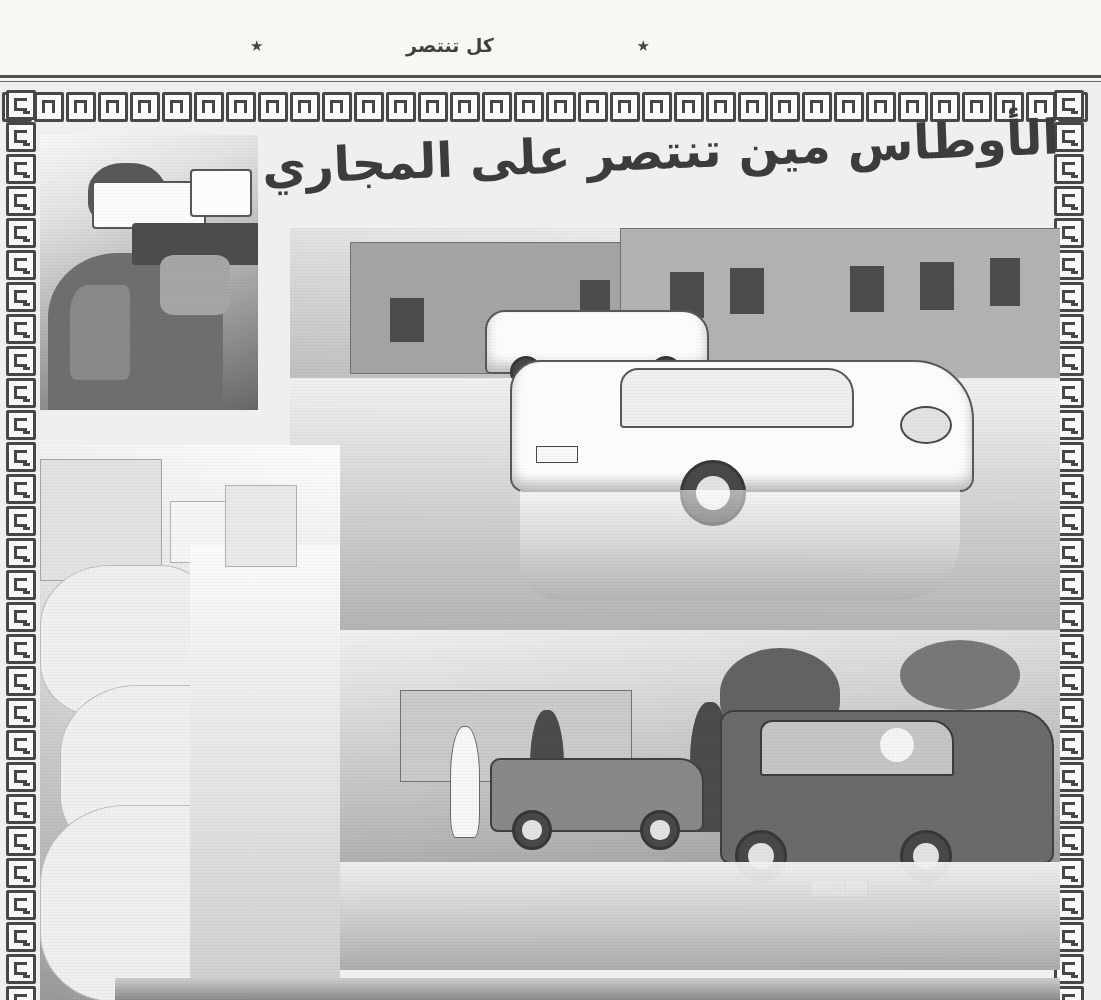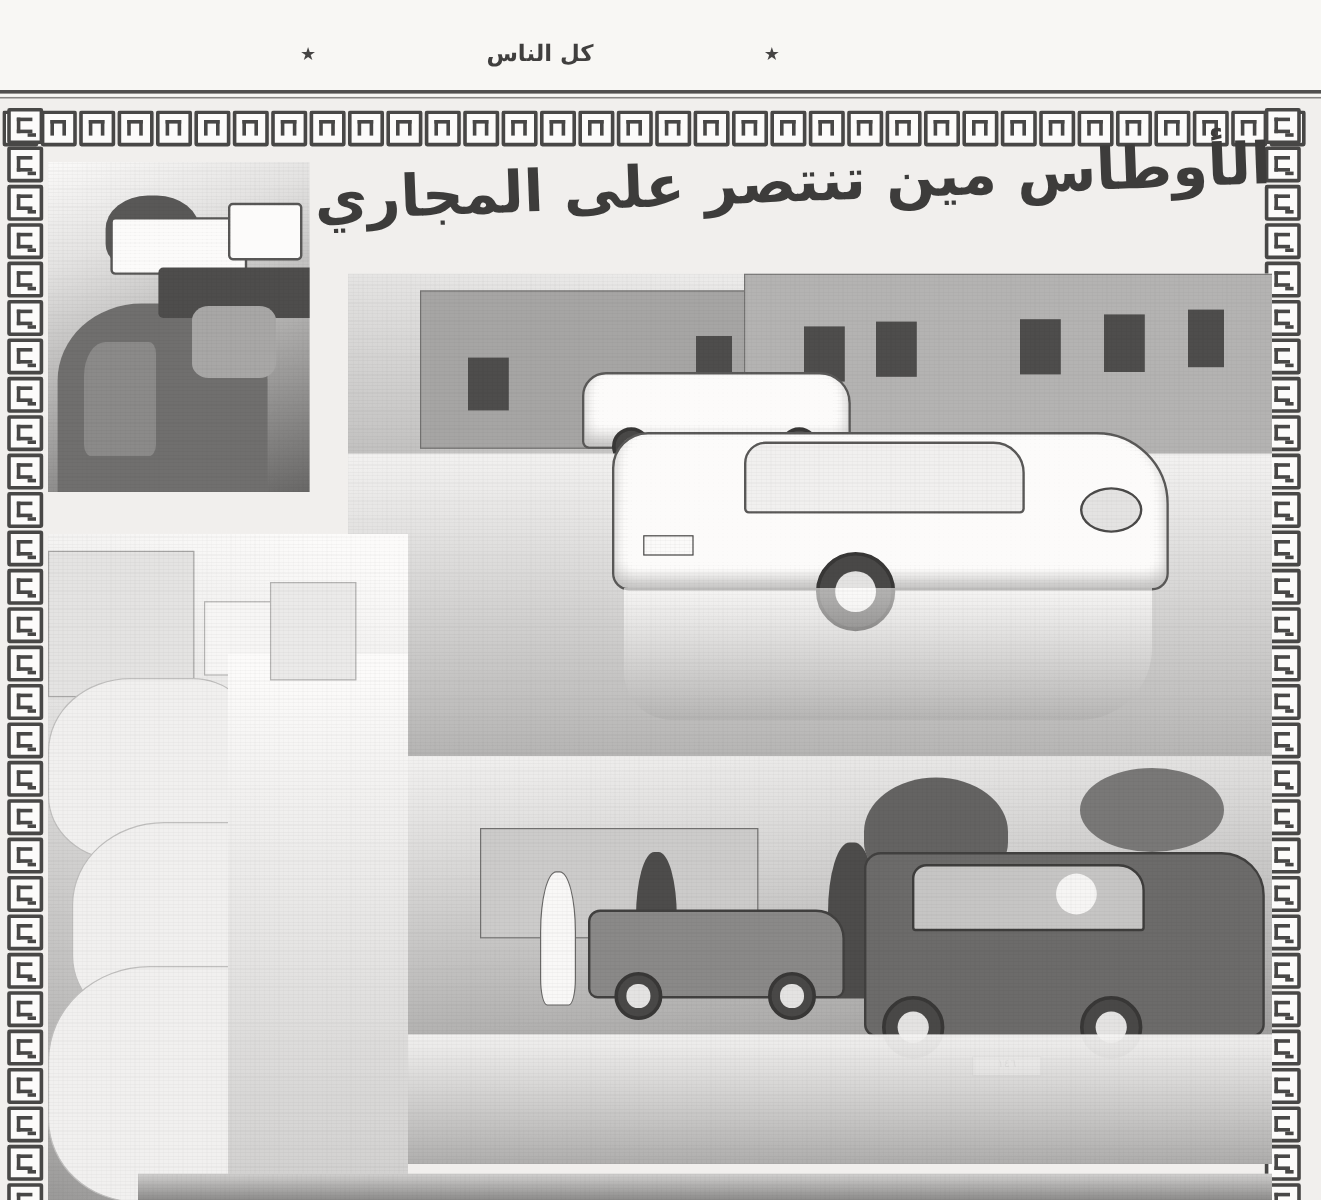--- a/index.html
+++ b/index.html
@@ -276,21 +276,21 @@
   }
 </style>
 </head>
 <body>
 
 <div class="page">
 
   <div class="masthead">
     <div class="masthead-inner">
       <span class="star">★</span>
-      <span class="masthead-title">كل الناس</span>
+      <span class="masthead-title">كل تنتصر</span>
       <span class="star">★</span>
     </div>
   </div>
   <div class="rule-top"></div>
   <div class="rule-top2"></div>
 
   <div class="border-row" id="borderTop">
       <div class="mk-h"></div>
       <div class="mk-h"></div>
       <div class="mk-h"></div>

